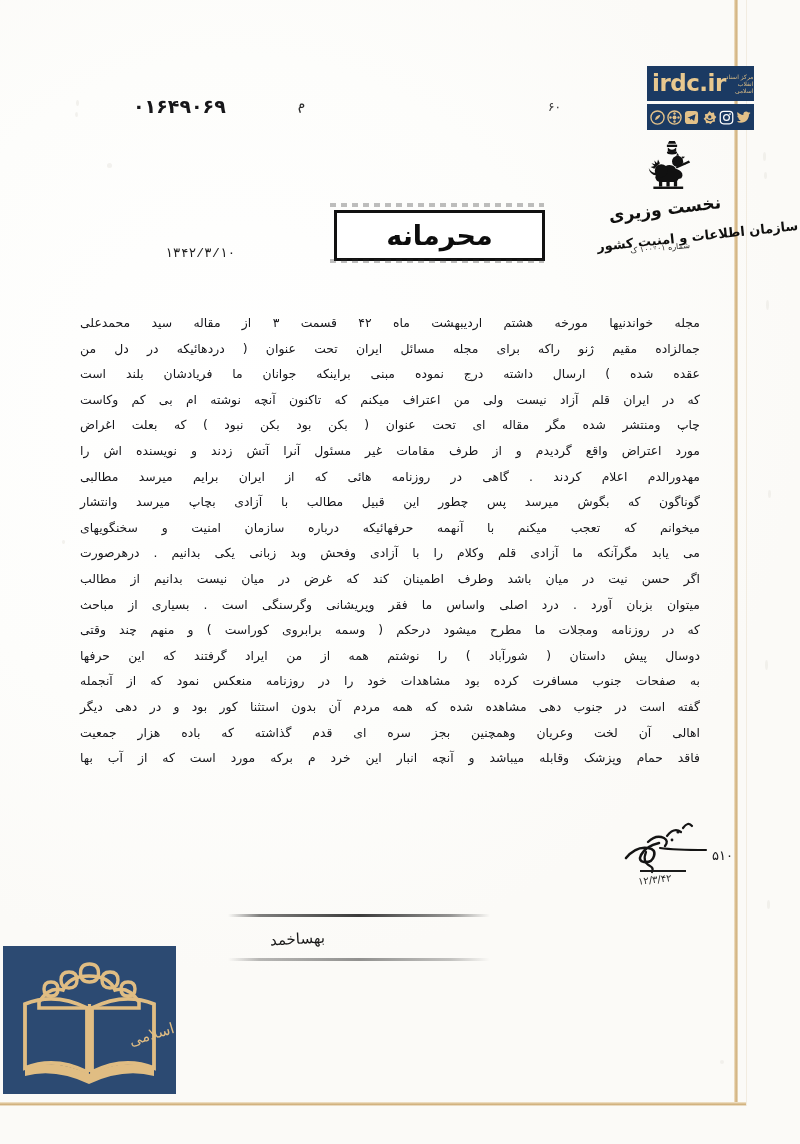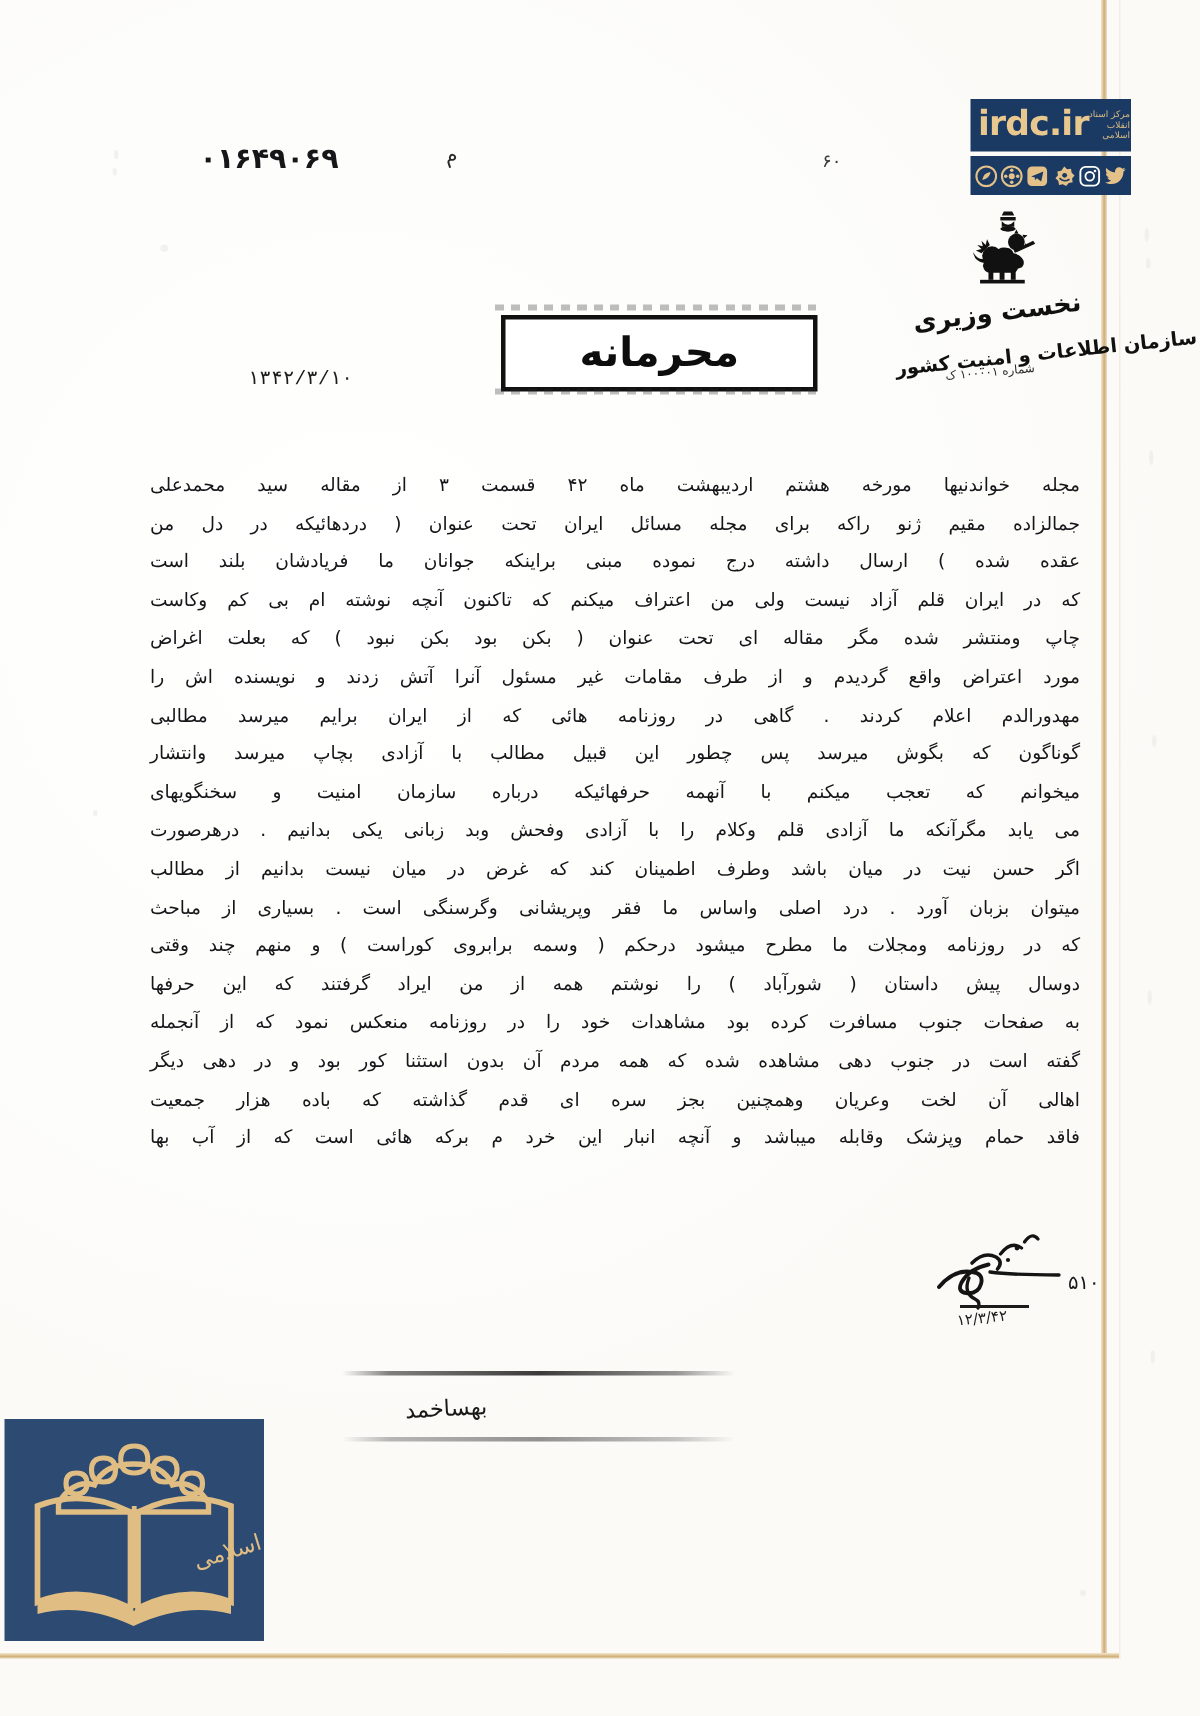--- a/index.html
+++ b/index.html
@@ -233,21 +233,21 @@
     direction: ltr;
     font-family: Liberation Mono, monospace;
     font-size: 13px;
     letter-spacing: 1px;
     color: #1b1b1b;
   }
 
   
   .body-text {
     position: absolute;
-    left: 100px;
+    left: 80px;
     top: 316px;
     width: 620px;
   }
   .bline {
     direction: rtl;
     text-align: justify;
     text-align-last: justify;
     font-family: "DejaVu Sans", sans-serif;
     font-size: 12.4px;
     line-height: 14px;
@@ -459,21 +459,21 @@
     <div class="bline">گوناگون که بگوش میرسد پس چطور این قبیل مطالب با آزادی بچاپ میرسد وانتشار</div>
     <div class="bline">میخوانم که تعجب میکنم با آنهمه حرفهائیکه درباره سازمان امنیت و سخنگویهای</div>
     <div class="bline">می یابد مگرآنکه ما آزادی قلم وکلام را با آزادی وفحش وبد زبانی یکی بدانیم . درهرصورت</div>
     <div class="bline">اگر حسن نیت در میان باشد وطرف اطمینان کند که غرض در میان نیست بدانیم از مطالب</div>
     <div class="bline">میتوان بزبان آورد . درد اصلی واساس ما فقر وپریشانی وگرسنگی است . بسیاری از مباحث</div>
     <div class="bline">که در روزنامه ومجلات ما مطرح میشود درحکم ( وسمه برابروی کوراست ) و منهم چند وقتی</div>
     <div class="bline">دوسال پیش داستان ( شورآباد ) را نوشتم همه از من ایراد گرفتند که این حرفها</div>
     <div class="bline">به صفحات جنوب مسافرت کرده بود مشاهدات خود را در روزنامه منعکس نمود که از آنجمله</div>
     <div class="bline">گفته است در جنوب دهی مشاهده شده که همه مردم آن بدون استثنا کور بود و در دهی دیگر</div>
     <div class="bline">اهالی آن لخت وعریان وهمچنین بجز سره ای قدم گذاشته که باده هزار جمعیت</div>
-    <div class="bline">فاقد حمام وپزشک وقابله میباشد و آنچه انبار این خرد م برکه هائی است که از آب بها</div>
+    <div class="bline">فاقد حمام وپزشک وقابله میباشد و آنچه انبار این خرد م برکه مورد است که از آب بها</div>
   </div>
 
   <div class="signature">
     <svg viewBox="0 0 130 100" width="130" height="100">
       <path d="M6 46 q10-12 22-10 q8 1 6 8 q-2 7 -10 6 q-6-1 -3-7 q5-9 18-12" fill="none" stroke="#141414" stroke-width="2.6" stroke-linecap="round"></path>
       <path d="M28 30 q8-8 16-4 q5 3 1 8" fill="none" stroke="#141414" stroke-width="2.4" stroke-linecap="round"></path>
       <path d="M47 24 q7-9 14-4" fill="none" stroke="#141414" stroke-width="2.2" stroke-linecap="round"></path>
       <path d="M63 16 q5-7 9-2" fill="none" stroke="#141414" stroke-width="2.2" stroke-linecap="round"></path>
       <path d="M40 36 q14 2 46 2" fill="none" stroke="#141414" stroke-width="2.2" stroke-linecap="round"></path>
       <path d="M26 40 q-4 10 4 14 q4 2 2 6" fill="none" stroke="#141414" stroke-width="2.2" stroke-linecap="round"></path>

